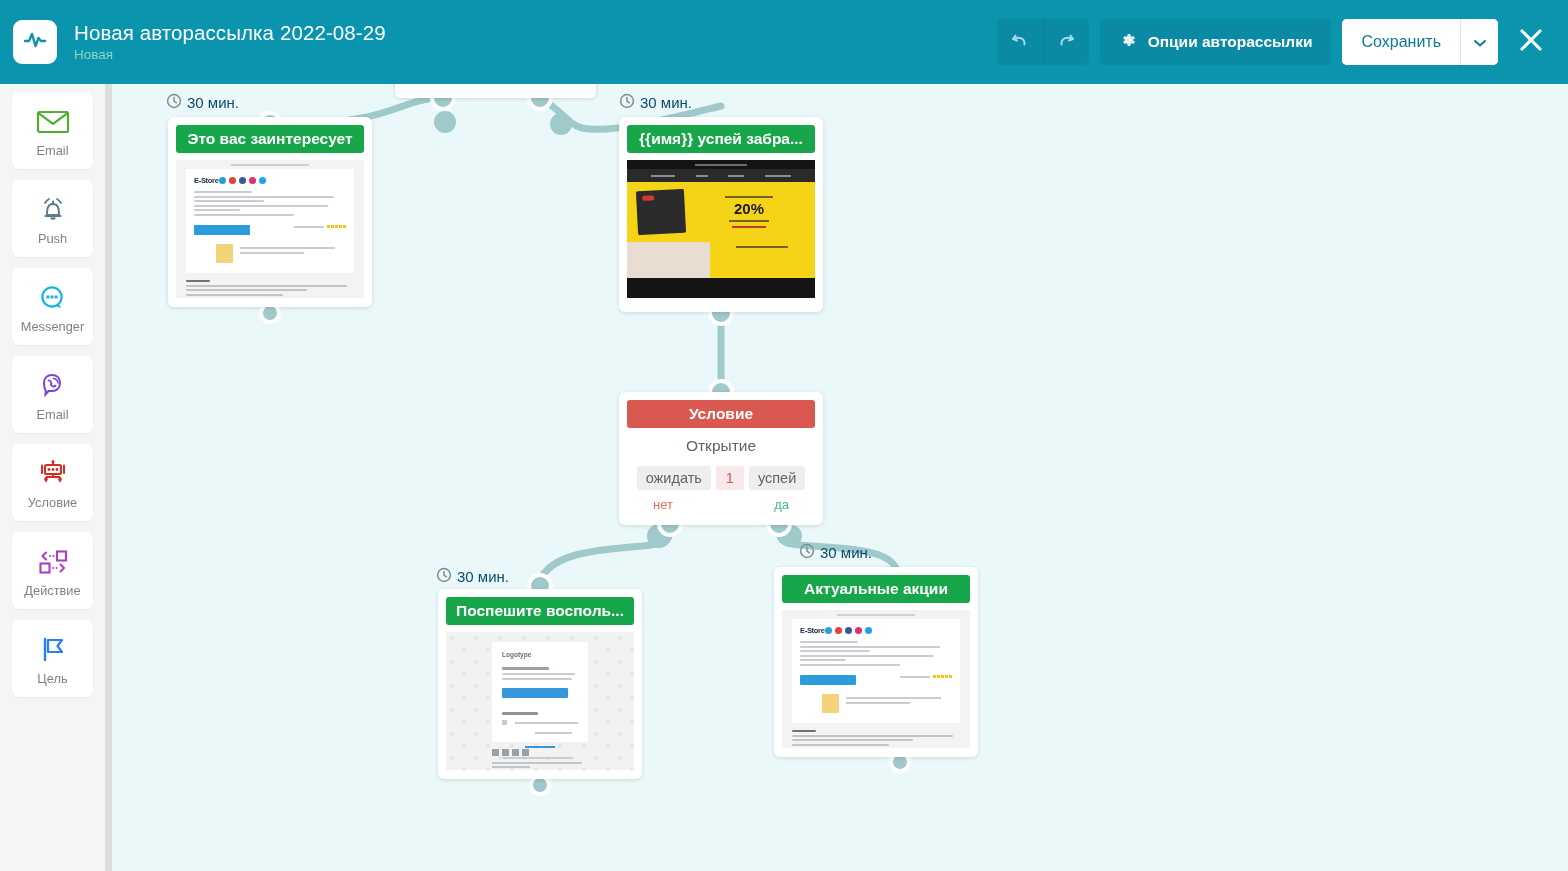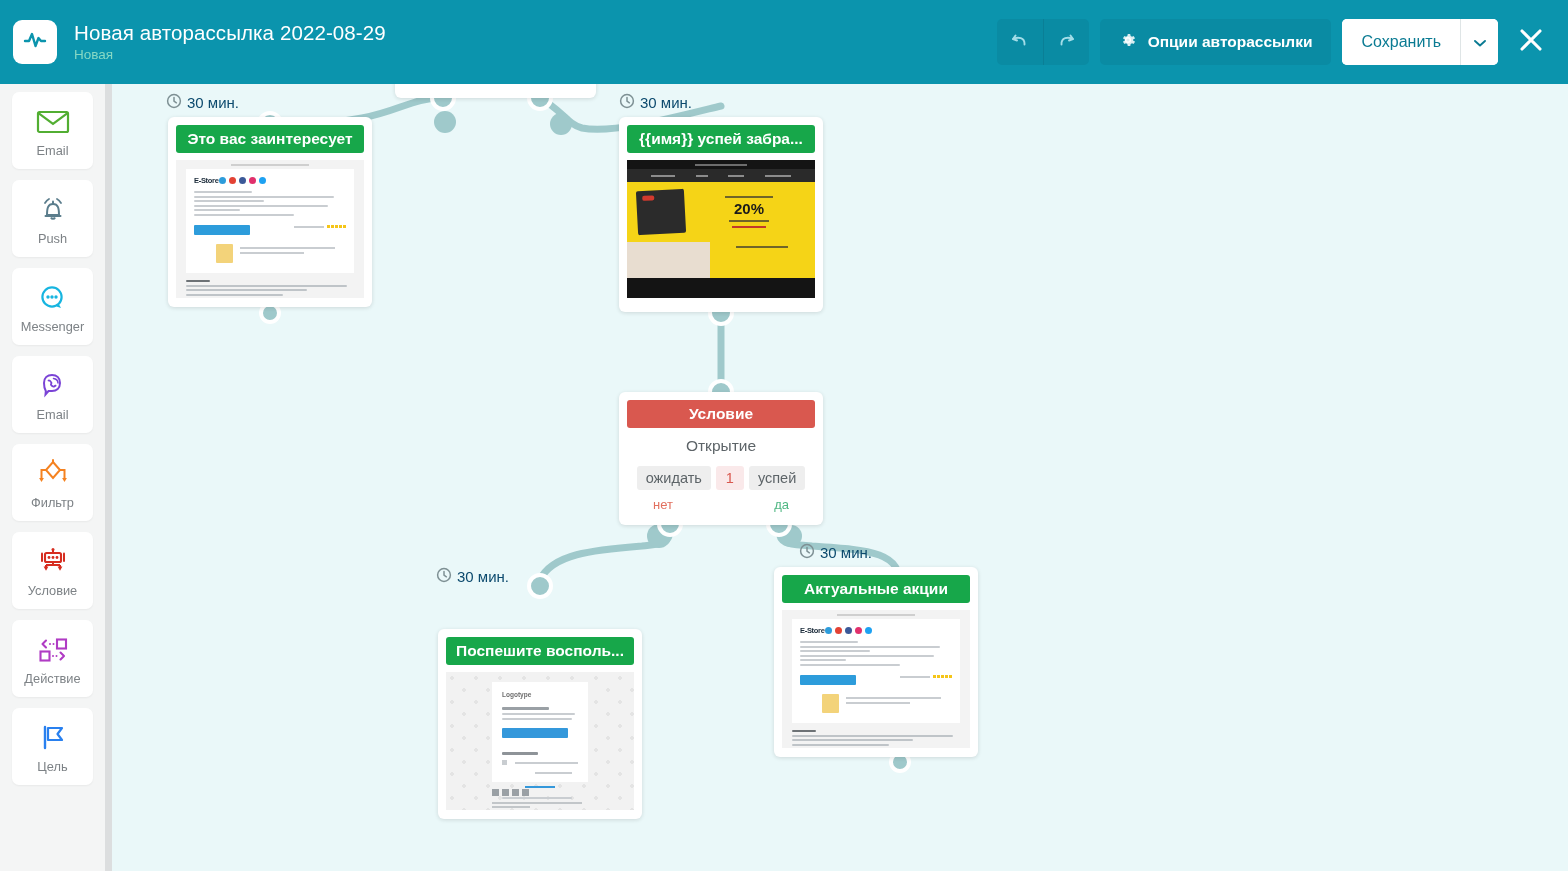--- a/index.html
+++ b/index.html
@@ -329,33 +329,20 @@
           <path d="M6 12 C6 6.8 9.5 4 14 4 C18.5 4 22 6.8 22 12 C22 17.2 18.5 20 14 20
                    L10.5 20 L7.5 23.5 L7.8 20 C6.6 18 6 15.2 6 12 Z" fill="none" stroke="#7a43d6" stroke-width="2"></path>
           <path d="M10.5 9.5 C12 9 12.8 10.5 13.4 11.6 C13.8 12.4 12.8 12.8 12.9 13.4
                    C13.1 14.6 15 16 16 15.6 C16.6 15.4 16.8 14.4 17.6 14.7" fill="none" stroke="#7a43d6" stroke-width="1.8" stroke-linecap="round"></path>
           <path d="M15.5 7.5 C18.2 7.8 19.8 9.5 20 12" fill="none" stroke="#7a43d6" stroke-width="1.5" stroke-linecap="round"></path>
         </svg>
       </span>
       <span class="side-lbl">Email</span>
     </div>
 
-    <div class="side-item">
-      <span class="side-ico">
-        <svg width="36" height="30" viewBox="0 0 36 30">
-          <path d="M18 3 L25 11 L18 19 L11 11 Z" fill="none" stroke="#f58220" stroke-width="2"></path>
-          <path d="M11 11 H6.5 V20" fill="none" stroke="#f58220" stroke-width="2"></path>
-          <path d="M25 11 H29.5 V20" fill="none" stroke="#f58220" stroke-width="2"></path>
-          <path d="M6.5 19 l-2.4 0 l2.4 4 l2.4 -4 Z" fill="#f58220"></path>
-          <path d="M29.5 19 l-2.4 0 l2.4 4 l2.4 -4 Z" fill="#f58220"></path>
-          <path d="M18 3 V1" stroke="#f58220" stroke-width="2" stroke-linecap="round"></path>
-        </svg>
-      </span>
-      <span class="side-lbl">Фильтр</span>
-    </div>
 
     <div class="side-item">
       <span class="side-ico">
         <svg width="34" height="30" viewBox="0 0 34 30">
           <rect x="9" y="6" width="16" height="9" rx="1.6" fill="none" stroke="#d62d20" stroke-width="2.1"></rect>
           <circle cx="13" cy="10.5" r="1.4" fill="#d62d20"></circle>
           <circle cx="17" cy="10.5" r="1.4" fill="#d62d20"></circle>
           <circle cx="21" cy="10.5" r="1.4" fill="#d62d20"></circle>
           <path d="M17 6 V3" stroke="#d62d20" stroke-width="2" stroke-linecap="round"></path>
           <circle cx="17" cy="2.5" r="1.5" fill="#d62d20"></circle>
@@ -566,21 +553,21 @@
     <div class="timer" style="left:324px; top:483px;">
       <span>
         <svg width="16" height="16" viewBox="0 0 16 16">
           <circle cx="8" cy="8" r="6.4" fill="none" stroke="#7e9094" stroke-width="1.5"></circle>
           <path d="M8 4.4 V8.2 L10.4 9.8" fill="none" stroke="#7e9094" stroke-width="1.5" stroke-linecap="round"></path>
         </svg>
       </span>
       <span>30 мин.</span>
     </div>
 
-    <div class="node" style="left:326px; top:505px; width:204px; height:190px;margin-top:40px;">
+    <div class="node" style="left:326px; top:505px; width:204px; height:190px;">
       <div class="node-hd hd-green">Поспешите восполь...</div>
       <div class="preview">
         <div class="lg-wrap">
           <div class="lg-card">
             <div class="lg-logo">Logotype</div>
             <div class="lg-h"></div>
             <div class="lg-p">
               <span style="width:96%"></span>
                 <span style="width:92%"></span>
             </div>

